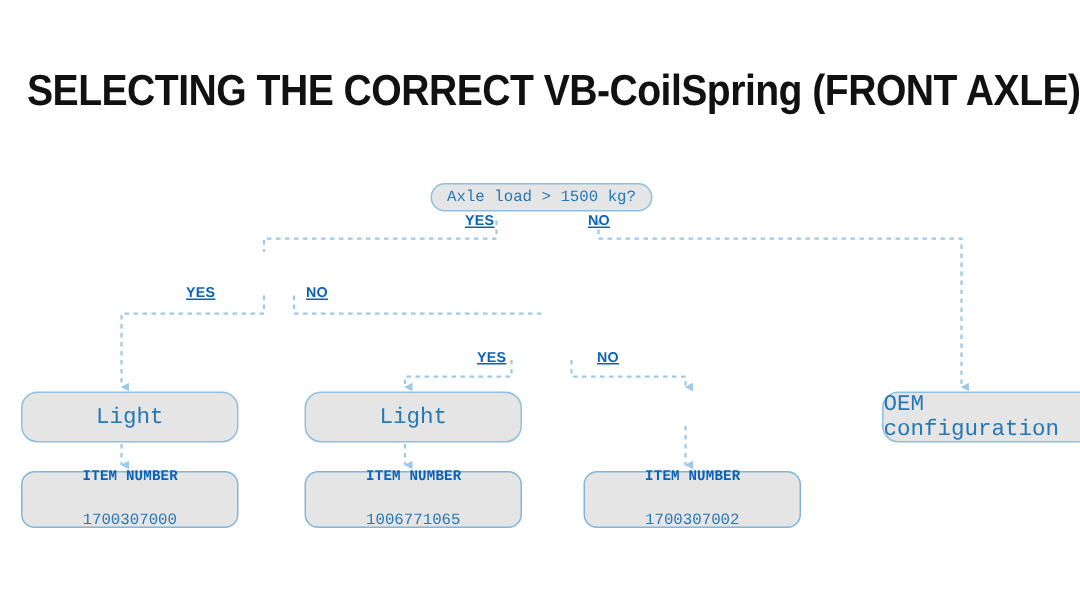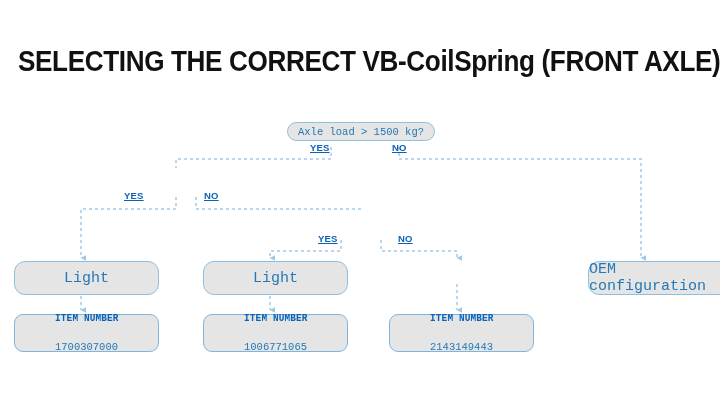--- a/index.html
+++ b/index.html
@@ -154,16 +154,16 @@
   <div class="node item-box" style="left:14px; top:314px; width:145px;">
     <span class="item-label">ITEM NUMBER</span>
     <span class="item-value">1700307000</span>
   </div>
   <div class="node item-box" style="left:203px; top:314px; width:145px;">
     <span class="item-label">ITEM NUMBER</span>
     <span class="item-value">1006771065</span>
   </div>
   <div class="node item-box" style="left:389px; top:314px; width:145px;">
     <span class="item-label">ITEM NUMBER</span>
-    <span class="item-value">2143149443</span>
+    <span class="item-value">1700307002</span>
   </div>
 
 </div>
 
 </body></html>

